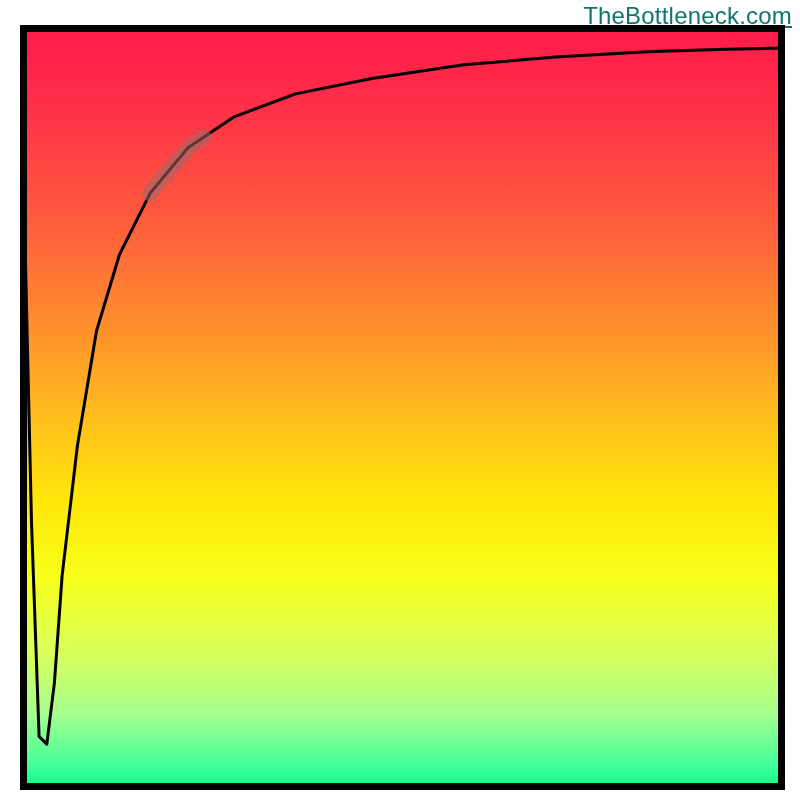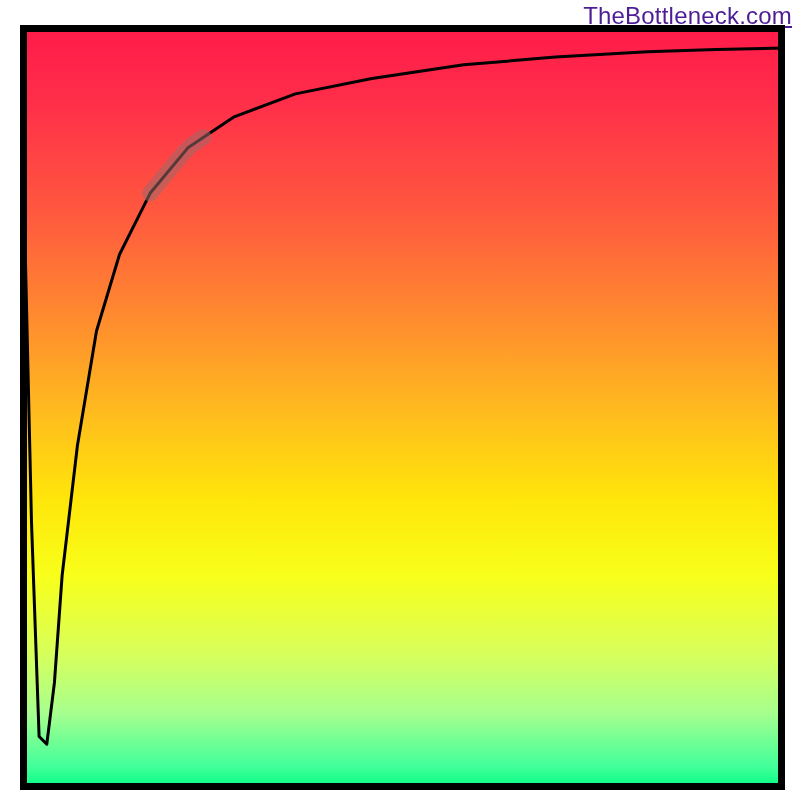--- a/index.html
+++ b/index.html
@@ -14,21 +14,21 @@
   .wrap {
     position: relative;
     width: 800px;
     height: 800px;
   }
   .watermark {
     position: absolute;
     top: 2px;
     right: 8px;
     font-size: 24px;
-    color: #4c1d95;
+    color: #0f766e;
     font-weight: 400;
     letter-spacing: 0.2px;
     z-index: 3;
     user-select: none;
     text-decoration: underline;
   }
   .plot-area {
     position: absolute;
     left: 20px;
     top: 25px;

